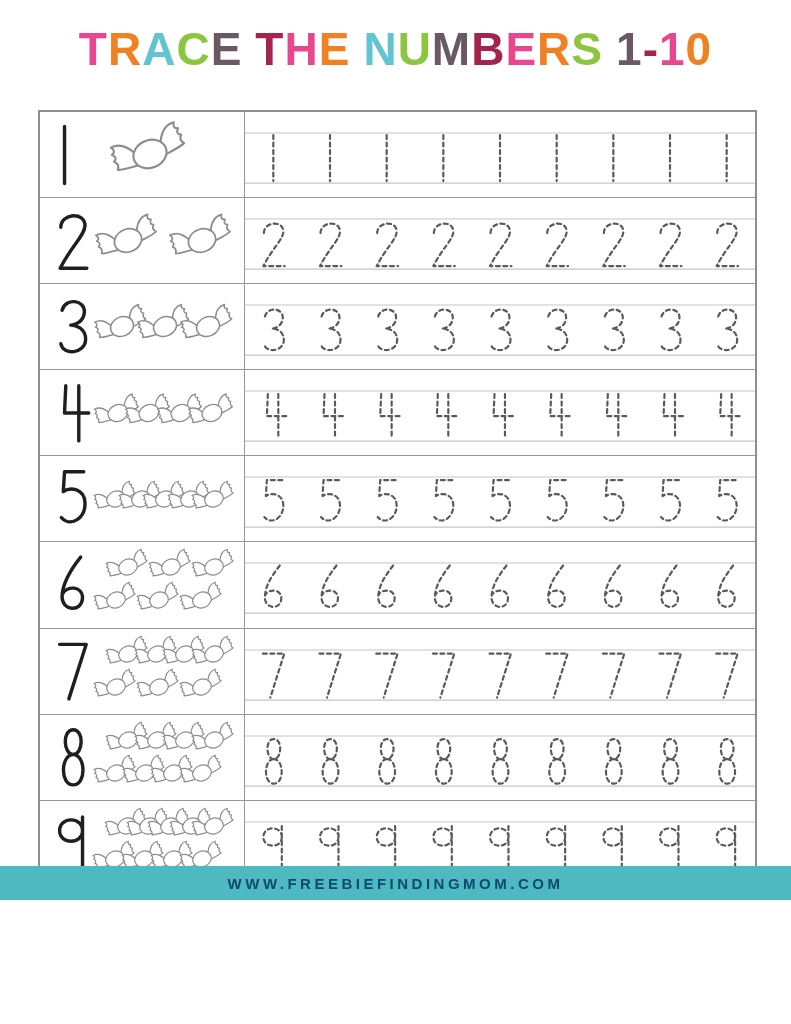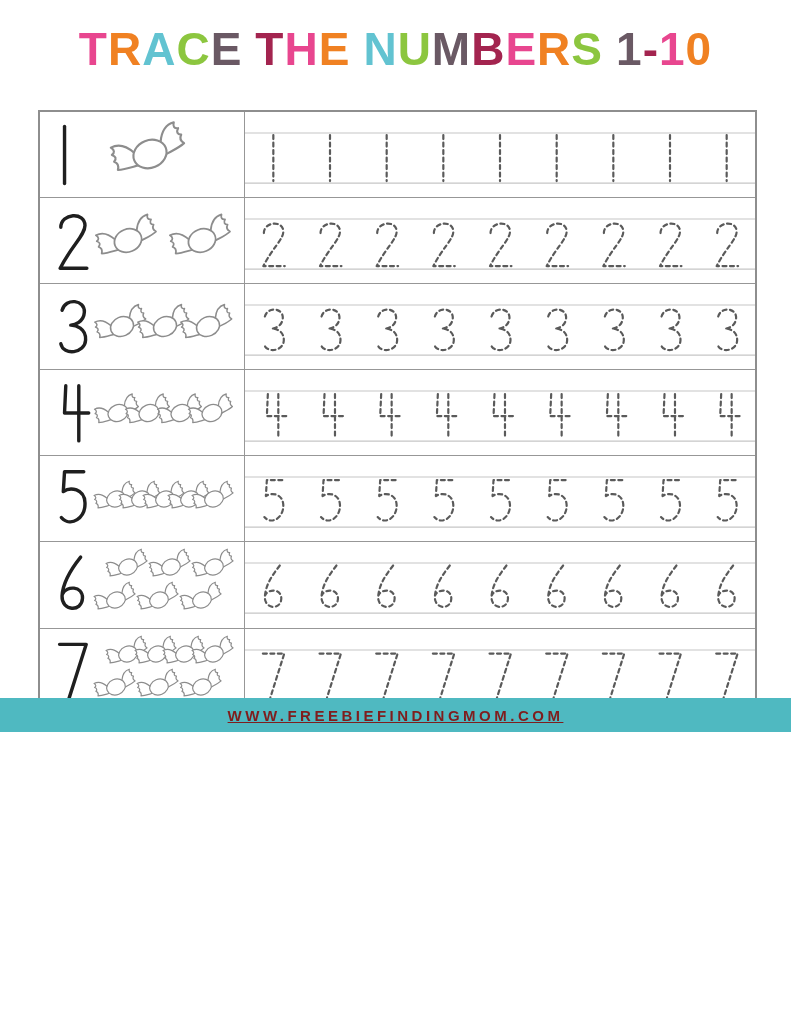--- a/index.html
+++ b/index.html
@@ -1,17 +1,17 @@
 <!DOCTYPE html>
 <html><head>
 <meta charset="utf-8">
 <style>
   html,body{margin:0;padding:0;}
   .page{
-    width:791px;height:732px;background:#ffffff;position:relative;
+    width:791px;height:900px;background:#ffffff;position:relative;
     font-family:"Liberation Sans",sans-serif;overflow:hidden;
   }
   .title{
     margin:0;padding-top:25px;text-align:center;
     font-size:46px;font-weight:bold;letter-spacing:1px;line-height:1.05;
     user-select:none;
   }
   .title .tchar{display:inline-block;}
   .title .tspace{display:inline-block;width:13px;}
   .trace-table{
@@ -28,21 +28,21 @@
   .num-svg{flex:0 0 auto;}
   .candy-area{position:relative;flex:1;height:100%;}
   .candy{position:absolute;transform:rotate(-22deg);}
   .cell-right{flex:1;position:relative;}
   .trace-svg{display:block;width:100%;height:100%;}
   .footer-bar{
     position:absolute;left:0;right:0;bottom:0;height:34px;
     display:flex;align-items:center;justify-content:center;
   }
   .footer-text{
-    color:#7f1d1d;font-size:15px;font-weight:bold;letter-spacing:3.5px;text-decoration:underline;
+    color:#0c4a6e;font-size:15px;font-weight:bold;letter-spacing:3.5px;
   }
 </style>
 </head>
 <body>
 
 <div class="page">
   <h1 class="title" id="title"><span class="tchar" style="color: rgb(232, 70, 143);">T</span><span class="tchar" style="color: rgb(240, 129, 34);">R</span><span class="tchar" style="color: rgb(98, 195, 209);">A</span><span class="tchar" style="color: rgb(140, 198, 63);">C</span><span class="tchar" style="color: rgb(106, 89, 100);">E</span><span class="tspace"></span><span class="tchar" style="color: rgb(163, 36, 79);">T</span><span class="tchar" style="color: rgb(232, 70, 143);">H</span><span class="tchar" style="color: rgb(240, 129, 34);">E</span><span class="tspace"></span><span class="tchar" style="color: rgb(98, 195, 209);">N</span><span class="tchar" style="color: rgb(140, 198, 63);">U</span><span class="tchar" style="color: rgb(106, 89, 100);">M</span><span class="tchar" style="color: rgb(163, 36, 79);">B</span><span class="tchar" style="color: rgb(232, 70, 143);">E</span><span class="tchar" style="color: rgb(240, 129, 34);">R</span><span class="tchar" style="color: rgb(140, 198, 63);">S</span><span class="tspace"></span><span class="tchar" style="color: rgb(106, 89, 100);">1</span><span class="tchar" style="color: rgb(163, 36, 79);">-</span><span class="tchar" style="color: rgb(232, 70, 143);">1</span><span class="tchar" style="color: rgb(240, 129, 34);">0</span></h1>
   <div class="trace-table" id="trace-table" style="border-color: rgb(142, 142, 142);">
       <div class="t-row">
         <div class="cell-left">

